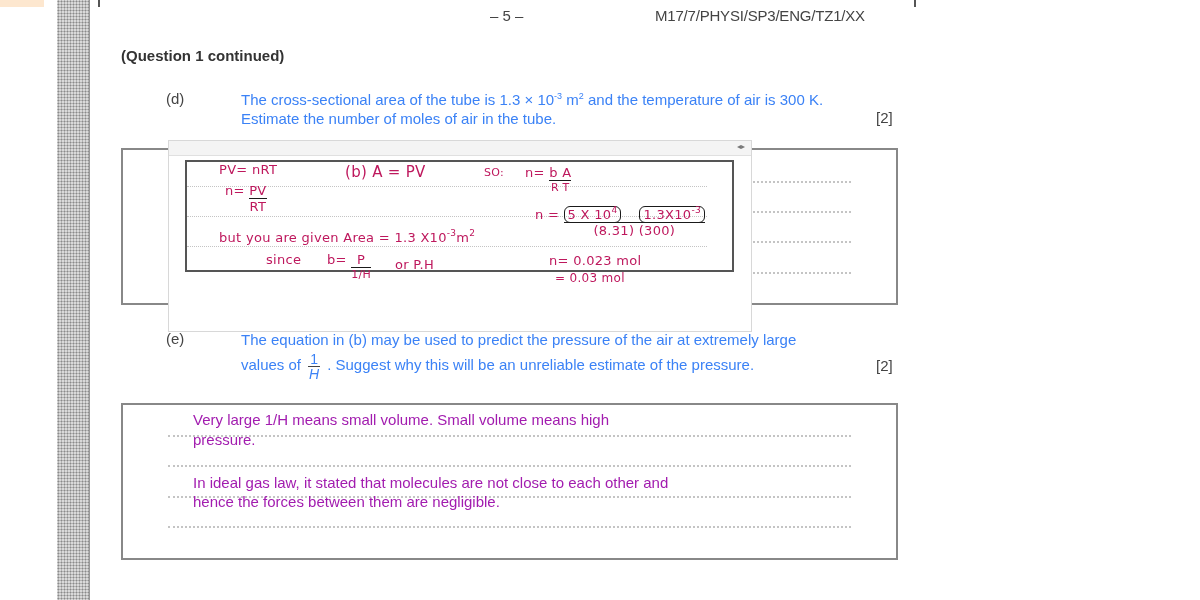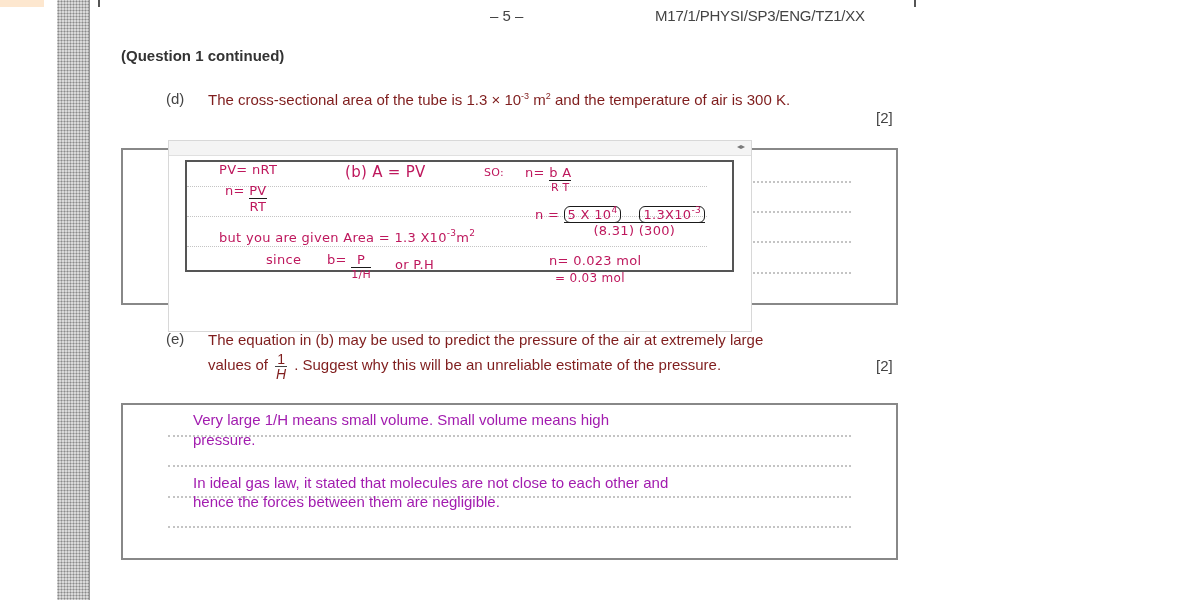--- a/index.html
+++ b/index.html
@@ -13,21 +13,21 @@
     background-color: #d9d9d9;
     background-image: radial-gradient(#8a8a8a 0.9px, transparent 1.1px);
     background-size: 3px 3px;
     border-right: 1px solid #9a9a9a;
   }
   .top-tick { position: absolute; top: 0; width: 2px; height: 7px; background: #555; }
   .header-page { position: absolute; left: 490px; top: 7px; font-size: 15px; color: #444; }
   .header-code { position: absolute; left: 655px; top: 7px; font-size: 15px; color: #444; letter-spacing: -0.2px; }
   .continued { position: absolute; left: 121px; top: 47px; font-size: 15px; font-weight: bold; color: #333; }
   .q-label { position: absolute; font-size: 15px; color: #444; }
-  .q-text { position: absolute; font-size: 15px; color: #7f1d1d; line-height: 19px; }
+  .q-text { position: absolute; font-size: 15px; color: #3b82f6; line-height: 19px; margin-left: 33px; }
   .marks { position: absolute; left: 876px; font-size: 15px; color: #444; }
   sup { font-size: 9px; vertical-align: 6px; line-height: 0; }
   .frac { display: inline-block; vertical-align: middle; text-align: center; font-size: 14px; line-height: 14px; margin: 0 3px; }
   .frac .num { display: block; border-bottom: 1px solid #444; padding: 0 2px; }
   .frac .den { display: block; font-style: italic; }
 
   .answer-box { position: absolute; border: 2px solid #888; background: #fff; }
   .dots { position: absolute; height: 0; border-top: 2px dotted #c4c4c4; }
 
   .overlay-img {
@@ -49,27 +49,28 @@
 </style>
 </head>
 <body>
 
 <div class="orange-tab"></div>
 <div class="left-strip"></div>
 <div class="top-tick" style="left:98px"></div>
 <div class="top-tick" style="left:914px"></div>
 
 <div class="header-page">– 5 –</div>
-<div class="header-code">M17/1/PHYSI/SP3/ENG/TZ1/XX</div>
+<div class="header-code">M17/7/PHYSI/SP3/ENG/TZ1/XX</div>
 
 <div class="continued">(Question 1 continued)</div>
 
 <div class="q-label" style="left:166px; top:90px">(d)</div>
 <div class="q-text" style="left:208px; top:90px">
   <div><span>The cross-sectional area of the tube is 1.3 × 10</span><sup>-3</sup><span> m</span><sup>2</sup><span> and the temperature of air is 300 K.</span></div>
+  <div>Estimate the number of moles of air in the tube.</div>
 </div>
 <div class="marks" style="top:109px">[2]</div>
 
 <div class="answer-box" style="left:121px; top:148px; width:773px; height:153px">
   <div class="dots" style="left:45px; top:31px; width:683px"></div>
   <div class="dots" style="left:45px; top:61px; width:683px"></div>
   <div class="dots" style="left:45px; top:91px; width:683px"></div>
   <div class="dots" style="left:45px; top:122px; width:683px"></div>
 </div>
 

